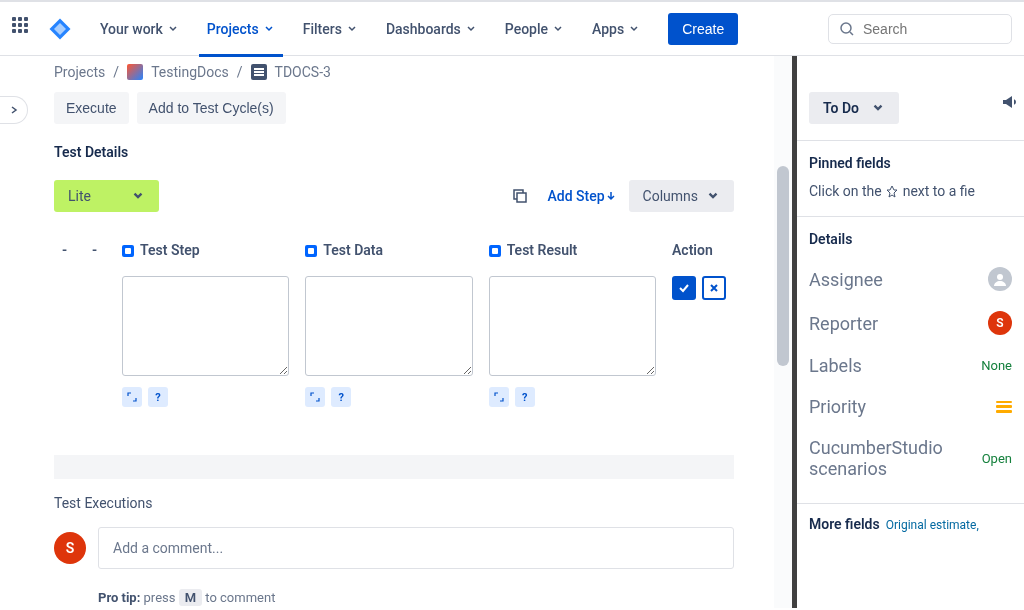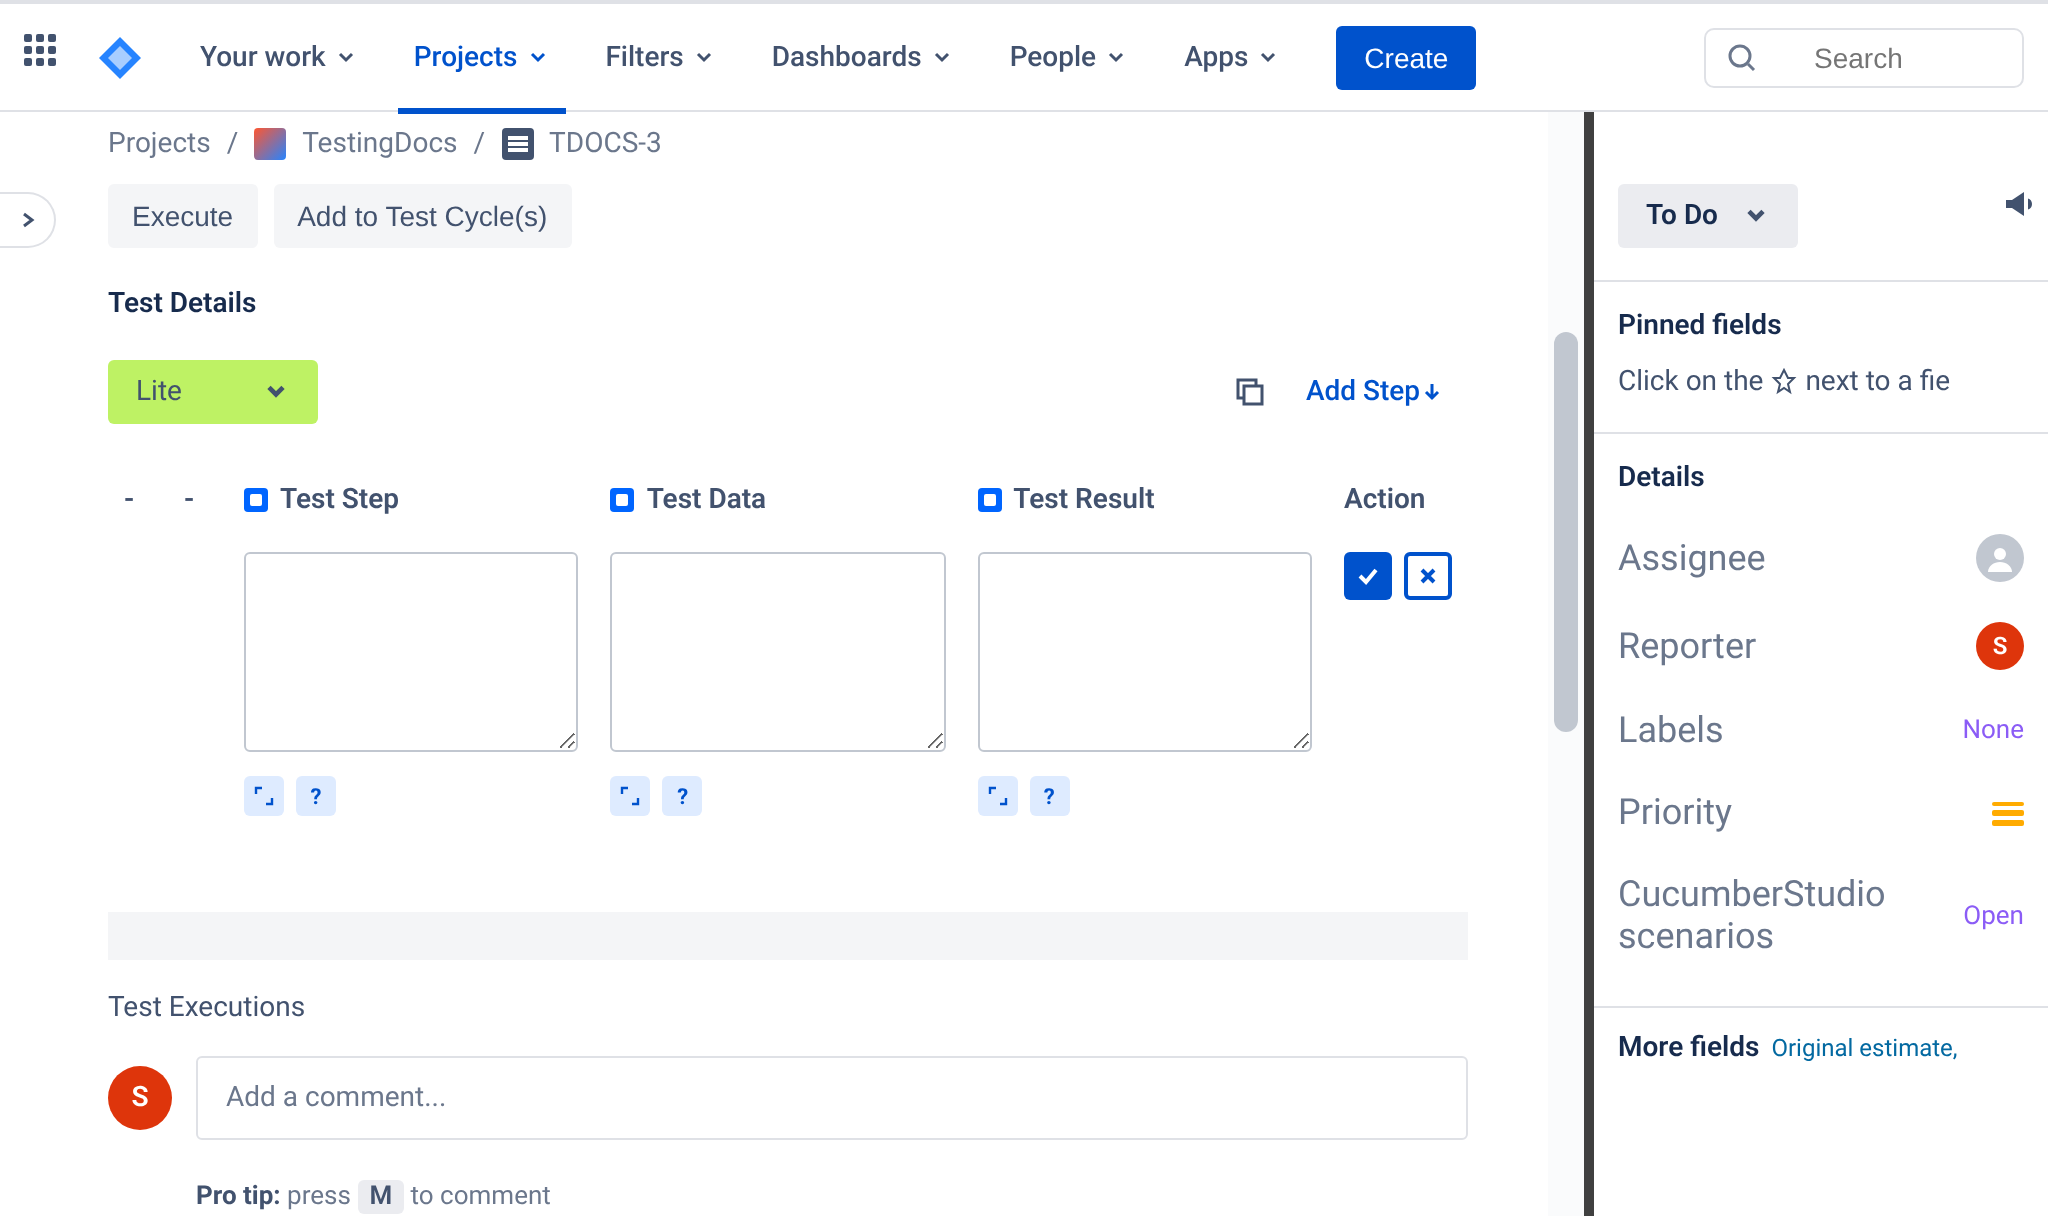--- a/index.html
+++ b/index.html
@@ -7,21 +7,21 @@
 
 
 .topnav { display: flex; align-items: center; height: 56px; border-bottom: 1px solid #dfe1e6; padding: 0 12px; gap: 4px; border-top: 2px solid #dfe1e6; }
 .app-switcher { width: 24px; height: 24px; display: grid; grid-template-columns: repeat(3,4px); grid-template-rows: repeat(3,4px); gap: 2px; margin-right: 8px; cursor: pointer; }
 .app-switcher span { background: #42526e; border-radius: 1px; }
 .jira-logo { width: 24px; height: 24px; margin-right: 12px; }
 .nav-item { display: flex; align-items: center; padding: 4px 8px; margin: 0 4px; cursor: pointer; color: #42526e; font-weight: 500; }
 .nav-item.active { color: #0052cc; box-shadow: inset 0 -3px 0 #0052cc; height: 56px; }
 .nav-item .chev { margin-left: 4px; }
 .create-btn { background: #0052cc; color: #fff; border: none; padding: 8px 14px; border-radius: 3px; font-weight: 500; font-size: 14px; cursor: pointer; margin-left: 12px; }
-.search-box { margin-left: auto; display: flex; align-items: center; border: 1px solid #dfe1e6; border-radius: 5px; padding: 6px 10px; width: 160px; color: #6b778c; gap: 20px; }
+.search-box { margin-left: auto; display: flex; align-items: center; border: 1px solid #dfe1e6; border-radius: 5px; padding: 6px 10px; width: 184px; color: #6b778c; }
 .search-box input { border: none; outline: none; margin-left: 8px; font-size: 14px; width: 100%; color: #172b4d; }
 .search-box svg { flex-shrink: 0; }
 
 
 .expand-tab { position: absolute; left: 0; top: 96px; width: 28px; height: 28px; border: 1px solid #dfe1e6; border-left: none; border-radius: 0 14px 14px 0; display: flex; align-items: center; justify-content: center; background: #fff; cursor: pointer; z-index: 5; }
 
 
 .layout { display: flex; height: calc(610px - 58px); }
 .main { flex: 1; overflow-y: auto; padding: 8px 0 0 54px; position: relative; }
 .scrollbar-thumb { position: absolute; left: 2px; right: 2px; background: #c1c7d0; border-radius: 6px; }
@@ -82,21 +82,21 @@
 .protip .key { display: inline-block; background: #ebecf0; border-radius: 3px; padding: 1px 6px; font-weight: 600; color: #42526e; }
 
 
 .status-btn { display: inline-flex; align-items: center; gap: 12px; background: #ebecf0; padding: 8px 14px; border-radius: 3px; cursor: pointer; margin: 12px 0 16px 12px; font-weight: 600; color: #172b4d; }
 .panel-section { border-top: 1px solid #dfe1e6; padding: 14px 12px; }
 .panel-section-title { font-weight: 600; color: #172b4d; margin-bottom: 10px; }
 .panel-text { color: #42526e; font-size: 14px; line-height: 1.5; }
 .pin-icon-inline { display:inline-block; width:14px; height:14px; vertical-align:middle; }
 .detail-row { display: flex; justify-content: space-between; align-items: center; padding: 10px 0; }
 .detail-label { color: #6b778c; font-size: 18px; }
-.detail-val { color: #8b5cf6; font-size: 13px; }
+.detail-val { color: #15803d; font-size: 13px; }
 .avatar-gray { width: 24px; height: 24px; border-radius: 50%; background: #c1c7d0; display: flex; align-items: center; justify-content: center; }
 .avatar-gray svg { fill: #fff; }
 .avatar-orange { width: 24px; height: 24px; border-radius: 50%; background: #de350b; color: #fff; display: flex; align-items: center; justify-content: center; font-size: 12px; font-weight: 600; }
 .priority-medium { width: 16px; height: 12px; display: flex; flex-direction: column; gap: 2px; }
 .priority-medium span { height: 3px; background: #ffab00; border-radius: 1px; }
 .more-fields { border-top: 1px solid #dfe1e6; padding: 12px; display:flex; align-items:baseline; gap:6px;}
 .more-fields-title { font-weight: 600; color: #172b4d; }
 .more-fields-sub { color: #0369a1; font-size: 12px; }
 
 .chev { display:inline-block; }
@@ -205,20 +205,26 @@
             <rect x="3" y="3" width="9" height="9" stroke="#42526e" stroke-width="1.5" fill="none"></rect>
             <rect x="6" y="6" width="9" height="9" stroke="#42526e" stroke-width="1.5" fill="#fff"></rect>
           </svg>
       </button>
       <span class="add-step-link">
         <span>Add Step</span>
         <svg width="12" height="12" viewBox="0 0 12 12">
             <path d="M6 2v7M3 6l3 3 3-3" stroke="#0052cc" stroke-width="1.5" fill="none"></path>
           </svg>
       </span>
+      <div class="columns-btn">
+        <span>Columns</span>
+        <svg width="14" height="14" viewBox="0 0 12 12">
+            <path d="M3 4l3 3 3-3" stroke="#42526e" stroke-width="2" fill="none"></path>
+          </svg>
+      </div>
     </div>
 
     <table class="test-table">
       <thead>
         <tr>
           <th class="dash-cell">-</th>
           <th class="dash-cell">-</th>
           <th><span class="pin"></span><span>Test Step</span></th>
           <th><span class="pin"></span><span>Test Data</span></th>
           <th><span class="pin"></span><span>Test Result</span></th>

